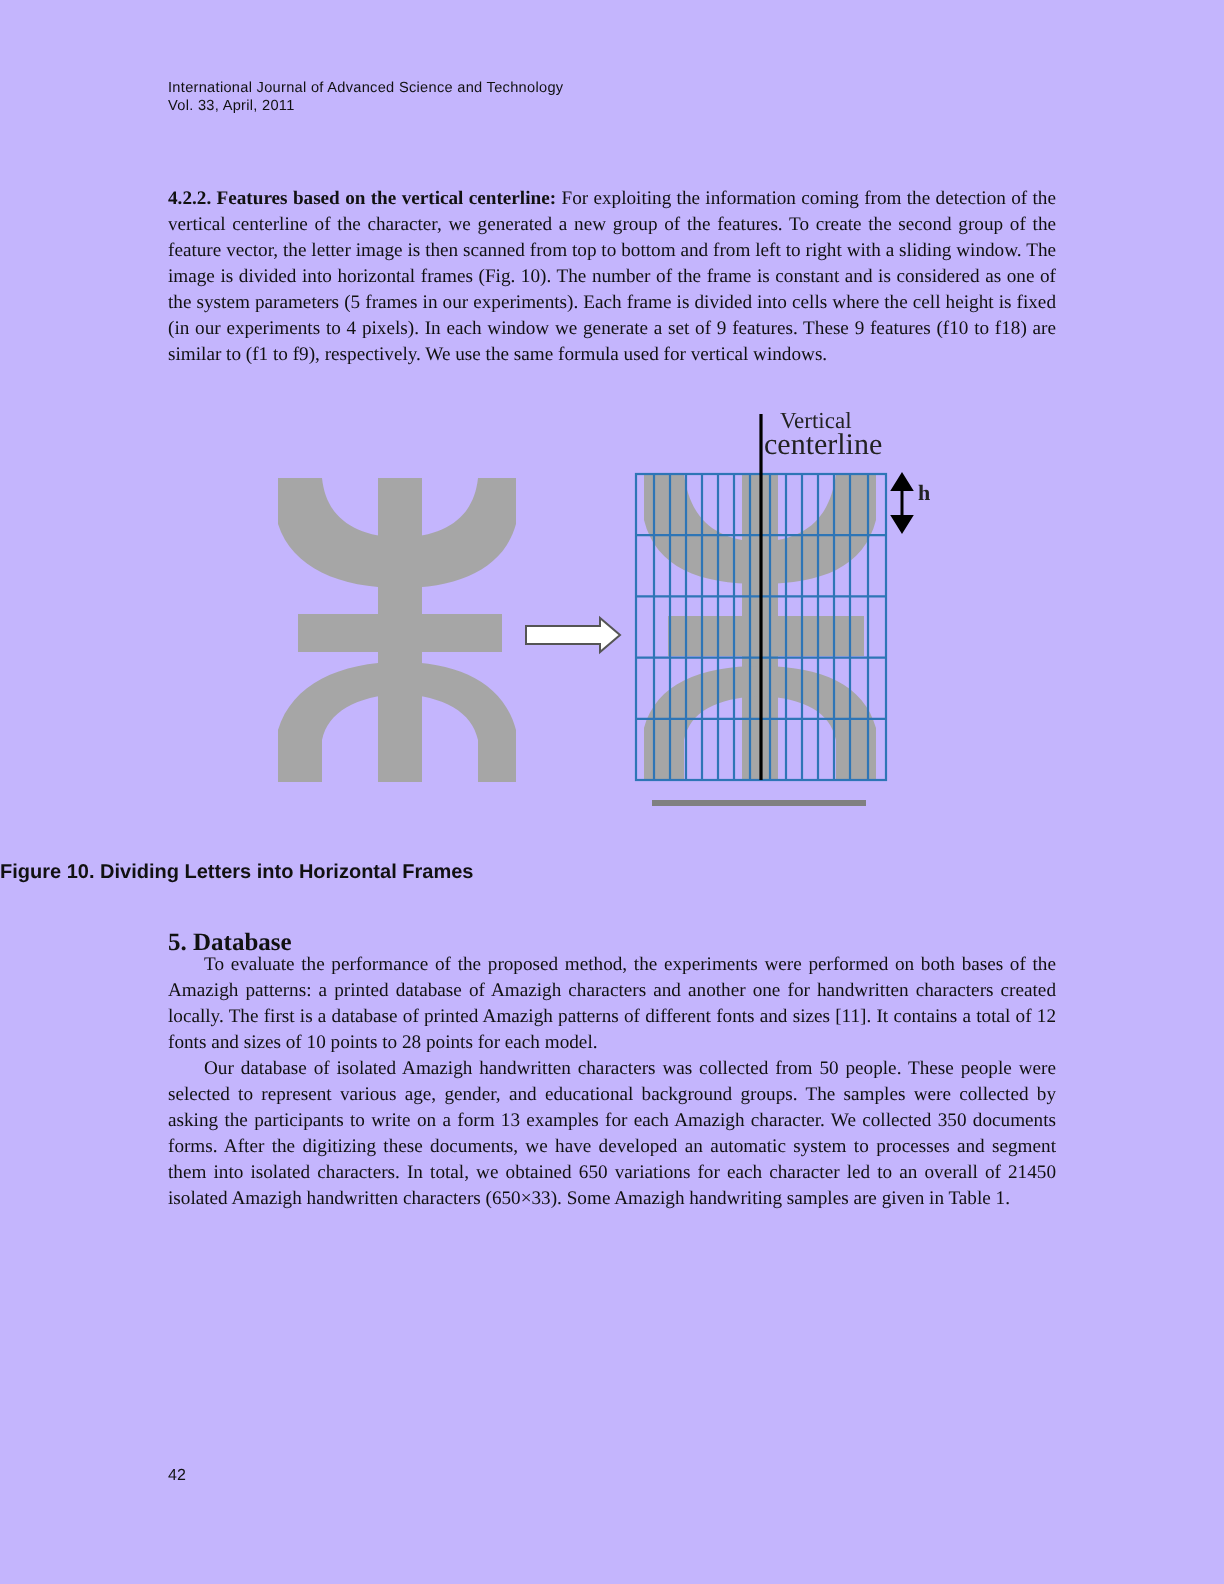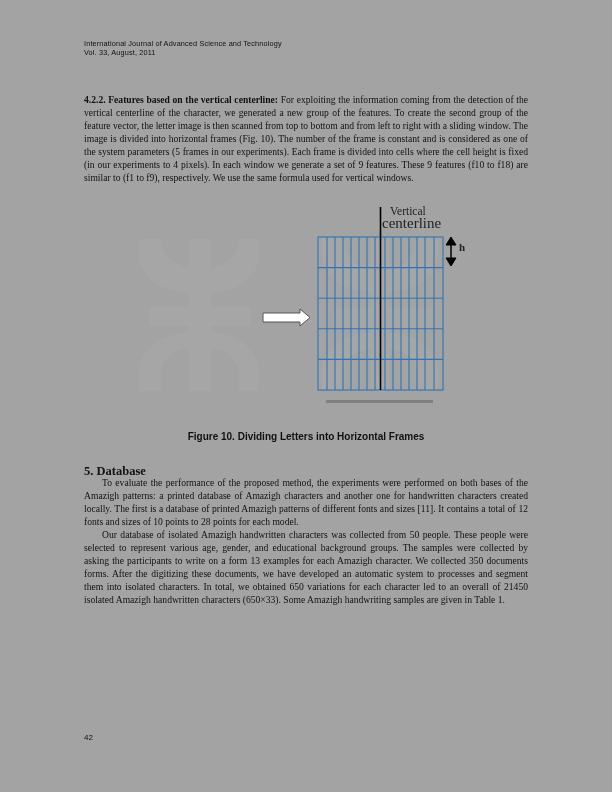--- a/index.html
+++ b/index.html
@@ -1,32 +1,32 @@
 <!DOCTYPE html>
 <html><head>
 <meta charset="utf-8">
 <style>
   html, body { margin: 0; padding: 0; background: #ffffff; }
   body { width: 612px; height: 792px; position: relative; overflow: hidden; }
-  .page { position: absolute; left: 0; top: 0; width: 612px; height: 792px; background: #a3a3a3; }
+  .page { position: absolute; left: 0; top: 0; width: 612px; height: 792px; background: #c4b5fd; }
   .running-head {
     position: absolute; left: 84px; top: 39px;
     font-family: "Liberation Sans", sans-serif; font-size: 7.3px; line-height: 9.4px;
     color: #111; letter-spacing: 0.15px;
   }
   .body-text {
     position: absolute; left: 84px; width: 444px;
     font-family: "Liberation Serif", serif; font-size: 9.6px; line-height: 13px;
     color: #111; text-align: justify;
   }
   .body-text p { margin: 0; }
   .indent { text-indent: 18px; }
   .bold { font-weight: bold; }
   .fig-caption {
-    position: absolute; left: 0; width: 612px; top: 431px; text-align: center;
+    position: absolute; left: 0; width: 612px; top: 431px; text-align: left;
     font-family: "Liberation Sans", sans-serif; font-weight: bold; font-size: 10px; color: #111;
   }
   .section-heading {
     position: absolute; left: 84px; top: 464px;
     font-family: "Liberation Serif", serif; font-weight: bold; font-size: 12.5px; color: #111; text-align: center;
   }
   .page-number {
     position: absolute; left: 84px; top: 733px;
     font-family: "Liberation Sans", sans-serif; font-size: 8px; color: #111;
   }
@@ -36,21 +36,21 @@
     position: absolute; font-family: "Liberation Serif", serif; color: #222;
   }
 </style>
 </head>
 <body>
 
 <div class="page">
 
   <div class="running-head">
     <div>International Journal of Advanced Science and Technology</div>
-    <div>Vol. 33, August, 2011</div>
+    <div>Vol. 33, April, 2011</div>
   </div>
 
   <div class="body-text" style="top:75px;margin-top:18px;">
     <p>
       <span class="bold">4.2.2. Features based on the vertical centerline:</span>
       <span>For exploiting the information coming from the detection of the vertical centerline of the character, we generated a new group of the features. To create the second group of the feature vector, the letter image is then scanned from top to bottom and from left to right with a sliding window. The image is divided into horizontal frames (Fig. 10). The number of the frame is constant and is considered as one of the system parameters (5 frames in our experiments). Each frame is divided into cells where the cell height is fixed (in our experiments to 4 pixels). In each window we generate a set of 9 features. These 9 features (f10 to f18) are similar to (f1 to f9), respectively. We use the same formula used for vertical windows.</span>
     </p>
   </div>
 
   <div class="figure">

